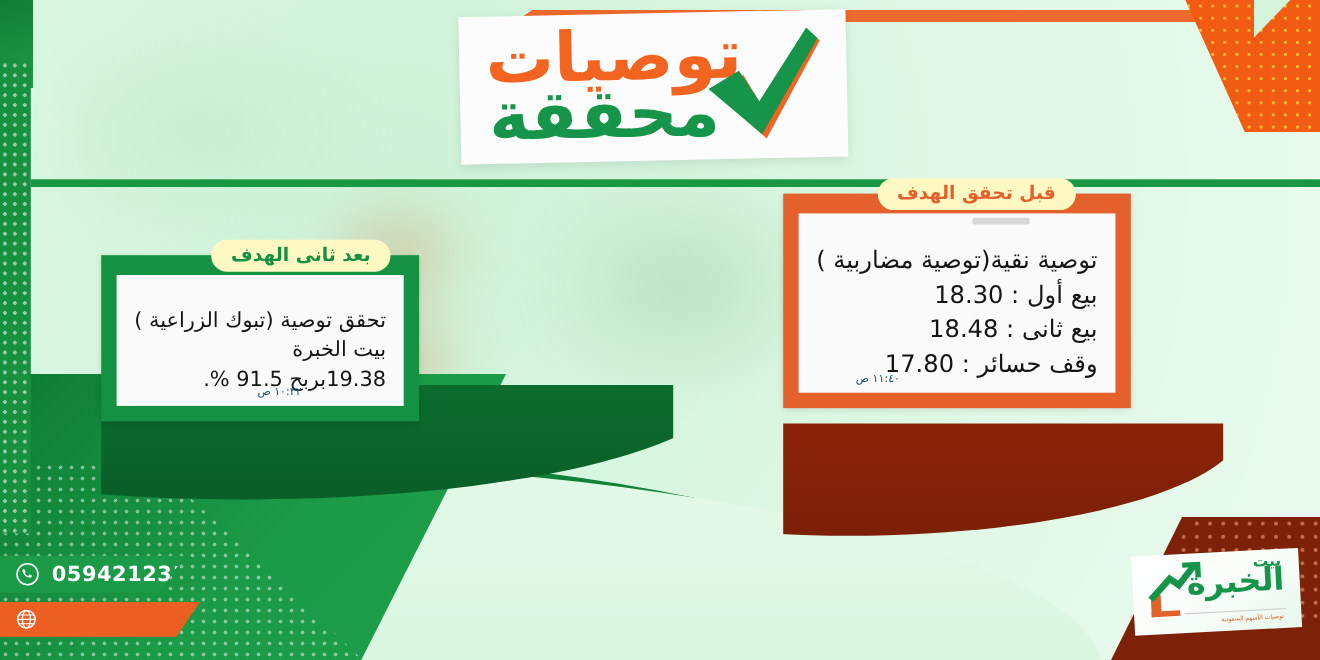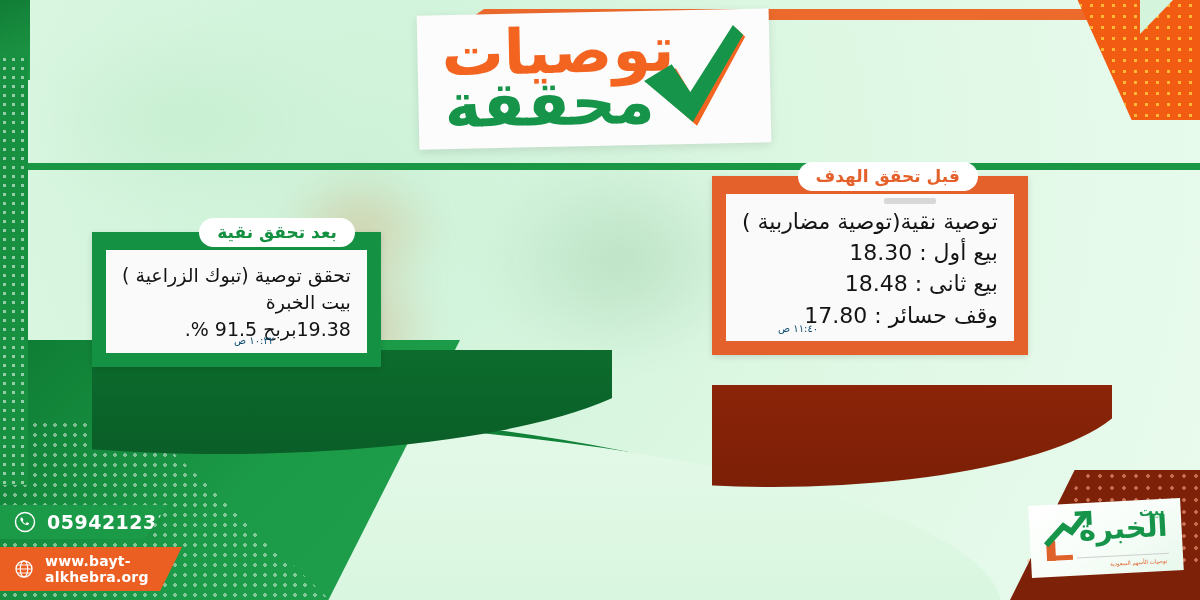--- a/index.html
+++ b/index.html
@@ -170,34 +170,34 @@
     position: relative;
     padding: 18px 14px 14px 14px;
     box-shadow: 0 2px 6px rgba(0,0,0,.12);
   }
   .card-frame.green  { background: #149143; }
   .card-frame.orange { background: #e5612b; }
 
   .card-badge {
     position: absolute;
     top: -14px;
-    background: #ffffff;
+    background: #fef9c3;
     border-radius: 16px;
     padding: 4px 18px 5px 18px;
     font-size: 17px;
     font-weight: 700;
     white-space: nowrap;
     letter-spacing: 0px;
   }
   .card-badge.green  { color: #139040; right: 26px; }
   .card-badge.orange { color: #e5612b; right: 50px; }
 
   .card-body {
     background: #fafafa;
-    padding: 12px 16px 10px 16px;
+    padding: 28px 16px 10px 16px;
     position: relative;
   }
   .card-line {
     text-align: right;
     color: #141414;
     line-height: 1.42;
     white-space: nowrap;
   }
   .green-body .card-line  { font-size: 19px; }
   .orange-body .card-line { font-size: 22px; }
@@ -330,21 +330,21 @@
       <div class="logo-word-bottom">محققة</div>
       <svg class="logo-check" width="120" height="116" viewBox="0 0 120 116">
         <path d="M16 62 L42 46 L58 74 L104 8 L112 16 L62 104 Z" fill="#f2641f"></path>
         <path d="M10 58 L38 42 L56 70 L100 4 L110 14 L58 100 Z" fill="#16954a"></path>
       </svg>
     </div>
   </div>
 
   <div class="card" style="left:92px; top:232px;">
     <div class="card-frame green">
-      <div class="card-badge green">بعد تحقق نقية</div>
+      <div class="card-badge green">بعد ثانى الهدف</div>
       <div class="card-body green-body">
         <div class="card-line">تحقق توصية (تبوك الزراعية )</div>
         <div class="card-line">بيت الخبرة</div>
         <div class="card-line">19.38بربح 91.5 %.</div>
         <div class="card-time">١٠:٣٢ ص</div>
       </div>
     </div>
   </div>
 
   <div class="card" style="left:712px; top:176px;">
@@ -370,21 +370,20 @@
   </div>
 
   <div class="contact contact-web">
     <svg class="ico" width="20" height="20" viewBox="0 0 24 24">
       <circle cx="12" cy="12" r="9.6" fill="none" stroke="#ffffff" stroke-width="1.6"></circle>
       <ellipse cx="12" cy="12" rx="4.4" ry="9.6" fill="none" stroke="#ffffff" stroke-width="1.4"></ellipse>
       <line x1="2.4" y1="12" x2="21.6" y2="12" stroke="#ffffff" stroke-width="1.4"></line>
       <line x1="3.6" y1="7.2" x2="20.4" y2="7.2" stroke="#ffffff" stroke-width="1.1"></line>
       <line x1="3.6" y1="16.8" x2="20.4" y2="16.8" stroke="#ffffff" stroke-width="1.1"></line>
     </svg>
-    <span>www.bayt-alkhebra.org</span>
   </div>
 
   <div class="brand">
     <div class="brand-inner">
       <svg class="brand-chart" width="54" height="52" viewBox="0 0 54 52">
         <rect x="4" y="28" width="9" height="20" fill="#e0622b"></rect>
         <rect x="4" y="43" width="26" height="5" fill="#e0622b"></rect>
         <path d="M6 30 L22 14 L30 20 L44 4" fill="none" stroke="#16954a" stroke-width="6" stroke-linecap="square"></path>
         <path d="M34 2 L48 2 L48 14" fill="none" stroke="#16954a" stroke-width="5"></path>
       </svg>

